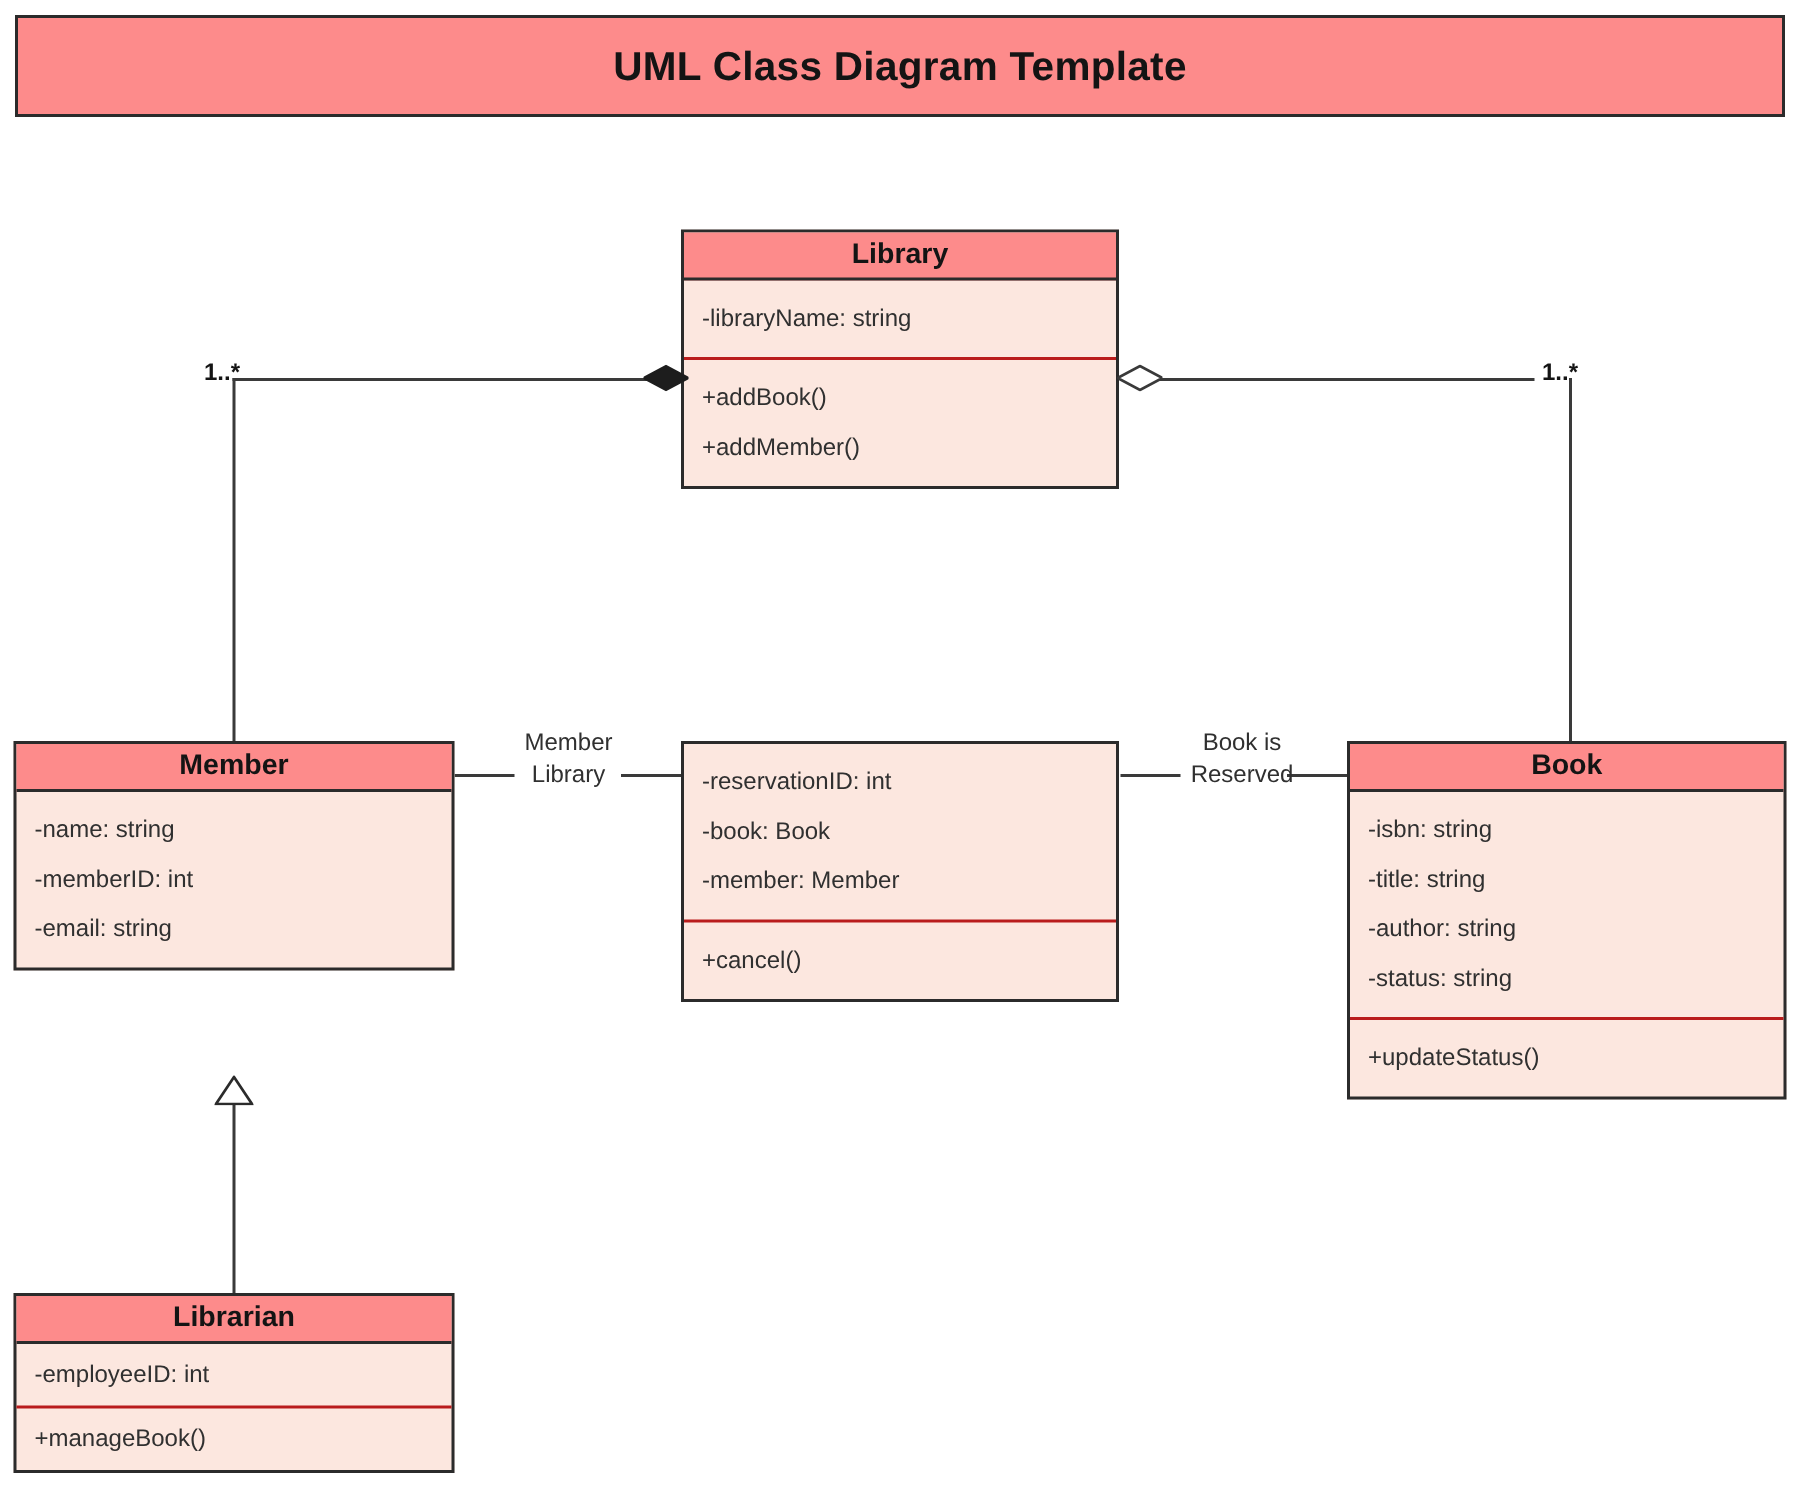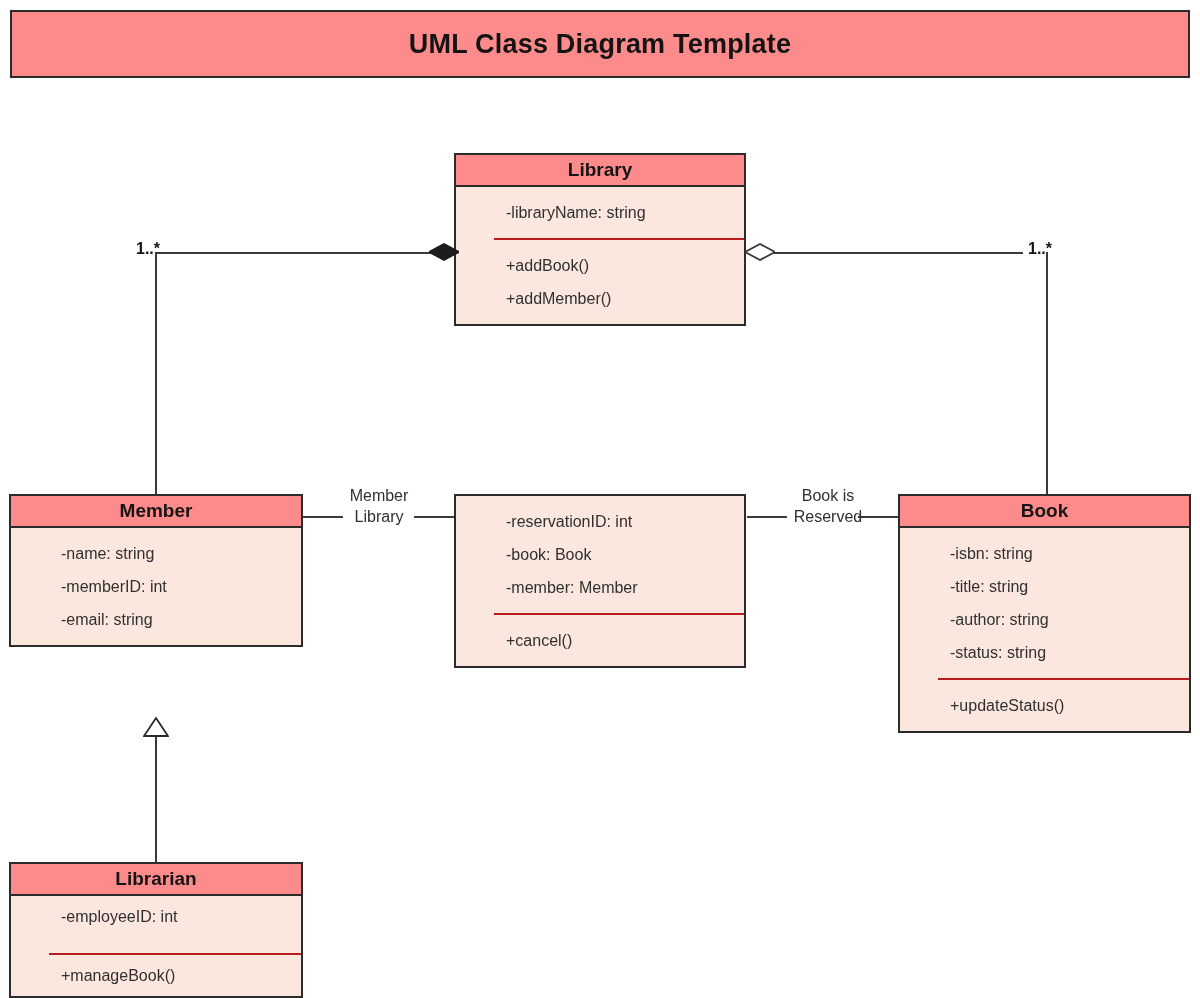--- a/index.html
+++ b/index.html
@@ -53,21 +53,20 @@
     border-bottom: 2px solid #2b2b2b;
     text-align: center;
     font-size: 19px;
     font-weight: bold;
     color: #141414;
     line-height: 30px;
     height: 30px;
   }
   .uml-compartment {
     padding: 9px 0 9px 0;
-    margin-left: 38px;
   }
   .uml-compartment + .uml-compartment {
     border-top: 2px solid #b91c1c;
   }
   .uml-compartment .member-line {
     font-size: 16px;
     color: #303030;
     padding: 0 12px;
     line-height: 33px;
     white-space: nowrap;
@@ -205,21 +204,21 @@
       <div class="member-line">-author: string</div>
       <div class="member-line">-status: string</div>
     </div>
     <div class="uml-compartment">
       <div class="member-line">+updateStatus()</div>
     </div>
   </div>
 
   <div class="uml-class" style="left:9px; top:862px; width:294px;">
     <div class="class-name">Librarian</div>
-    <div class="uml-compartment" style="padding:4px 0 20px 0;">
+    <div class="uml-compartment" style="padding:4px 0 4px 0;">
       <div class="member-line">-employeeID: int</div>
     </div>
     <div class="uml-compartment" style="padding:4px 0 4px 0;">
       <div class="member-line">+manageBook()</div>
     </div>
   </div>
 
 </div>
 
 </body></html>

